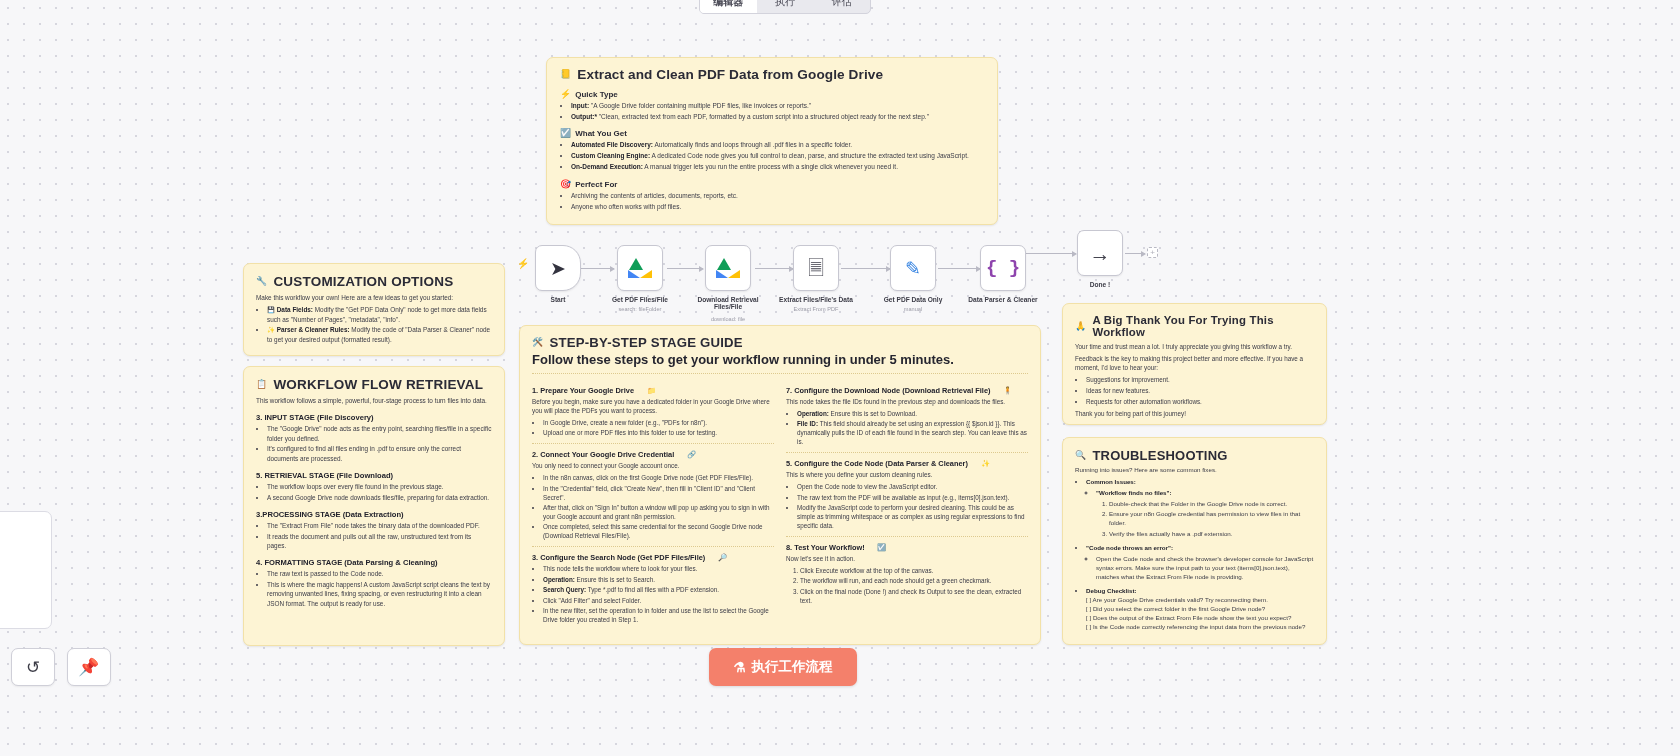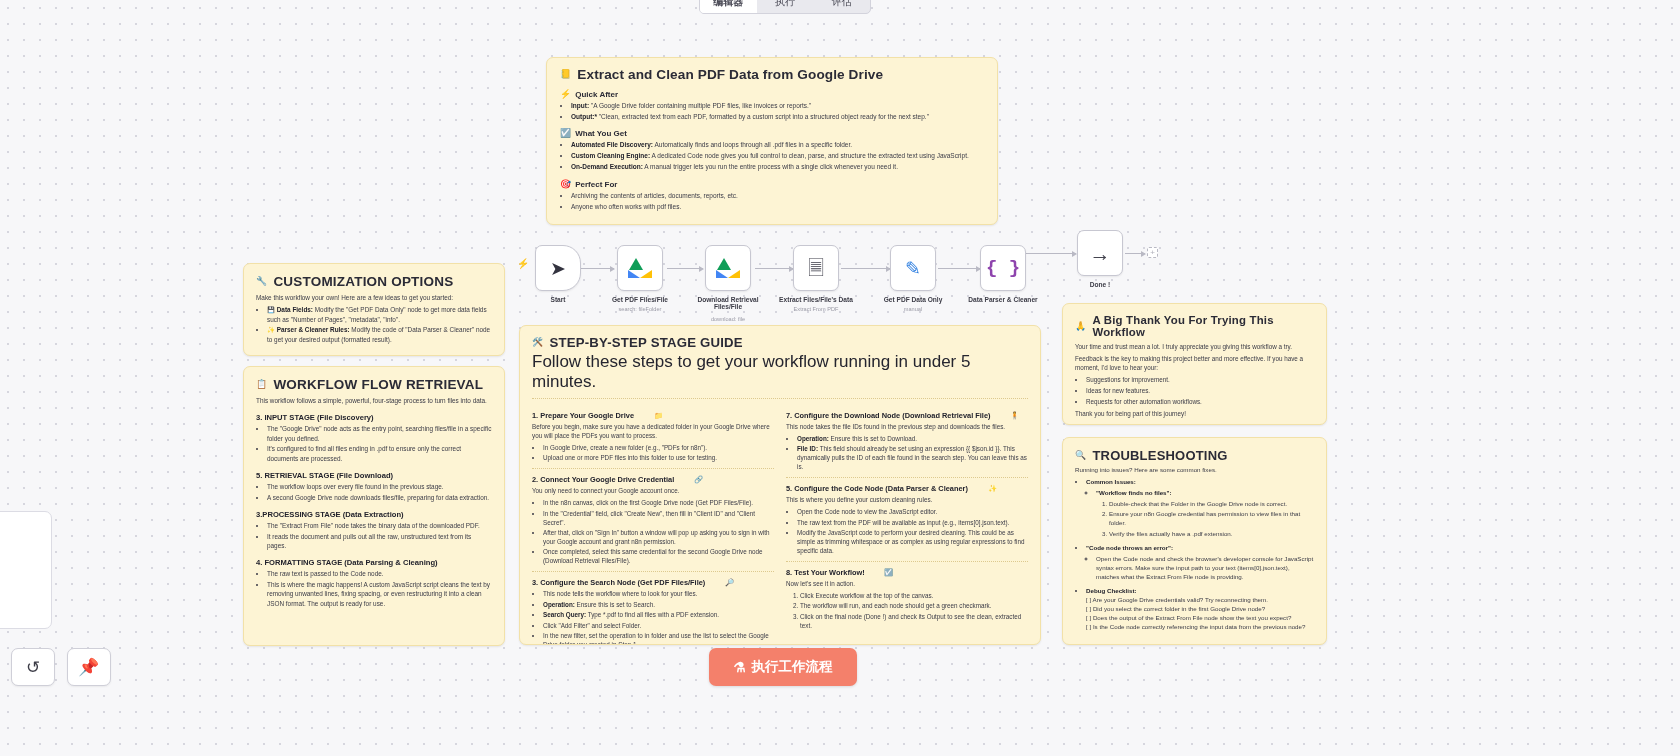--- a/index.html
+++ b/index.html
@@ -55,25 +55,25 @@
 
   
   #note-flow { left:243px; top:366px; width:262px; height:280px; }
   #note-flow h2 { font-size:13.5px; margin-bottom:4px; }
   #note-flow .stage { font-size:7.6px; font-weight:700; margin:8px 0 2px; color:#22222c;}
   #note-flow p, #note-flow li { font-size:6.4px; }
 
   
   #note-guide { left:519px; top:325px; width:522px; height:320px; padding:9px 12px; }
   #note-guide h2 { font-size:13.2px; margin-bottom:2px; }
-  #note-guide .sub { font-size:17px; font-weight:400; margin:0 0 6px 0; color:#25252f; }
+  #note-guide .sub { font-size:13px; font-weight:700; margin:0 0 6px 0; color:#25252f; }
   .hr { border-top:1px dotted #ddc98e; margin:5px 0 6px; }
   .guide-cols { display:flex; gap:12px; }
   .guide-col { flex:1 1 0; min-width:0; }
-  .step-title { font-size:7.4px; font-weight:700; margin:6px 0 3px; color:#22222c; display:flex; gap:20px; align-items:center;}
+  .step-title { font-size:7.4px; font-weight:700; margin:6px 0 3px; color:#22222c; display:flex; gap:13px; align-items:center;}
   .guide-col p, .guide-col li { font-size:6.3px; line-height:1.42; }
 
   
   #note-thanks { left:1062px; top:303px; width:265px; height:122px; }
   #note-thanks h2 { font-size:11.4px; margin-bottom:4px; }
   #note-thanks p, #note-thanks li { font-size:6.3px; }
 
   
   #note-trouble { left:1062px; top:437px; width:265px; height:208px; }
   #note-trouble h2 { font-size:13px; margin-bottom:3px; }
@@ -164,21 +164,21 @@
   </div>
 
   <div class="note" id="note-main">
     <h1>
       <span class="ico">📒</span>
       <span>Extract and Clean PDF Data from Google Drive</span>
     </h1>
 
     <h3>
       <span class="ico">⚡</span>
-      <span>Quick After</span>
+      <span>Quick Type</span>
     </h3>
     <ul>
       <li><b>Input:</b> <span>"A Google Drive folder containing multiple PDF files, like invoices or reports."</span></li>
       <li><b>Output:*</b> <span>"Clean, extracted text from each PDF, formatted by a custom script into a structured object ready for the next step."</span></li>
     </ul>
 
     <h3>
       <span class="ico">☑️</span>
       <span>What You Get</span>
     </h3>

